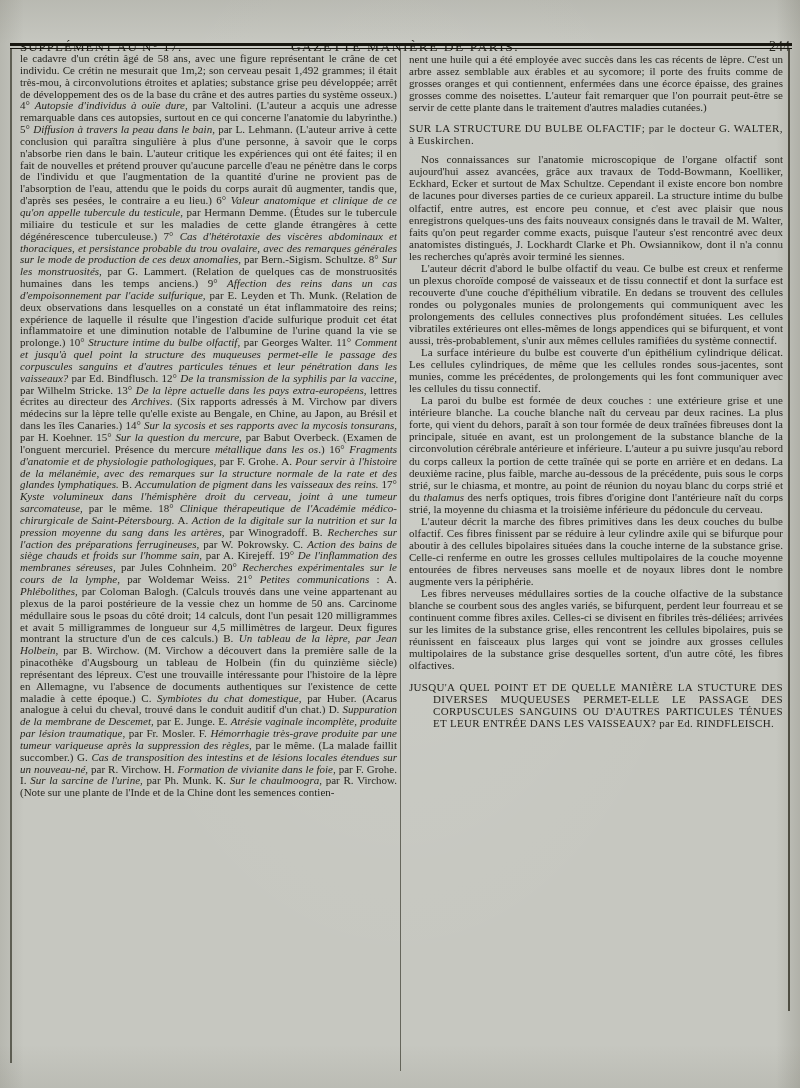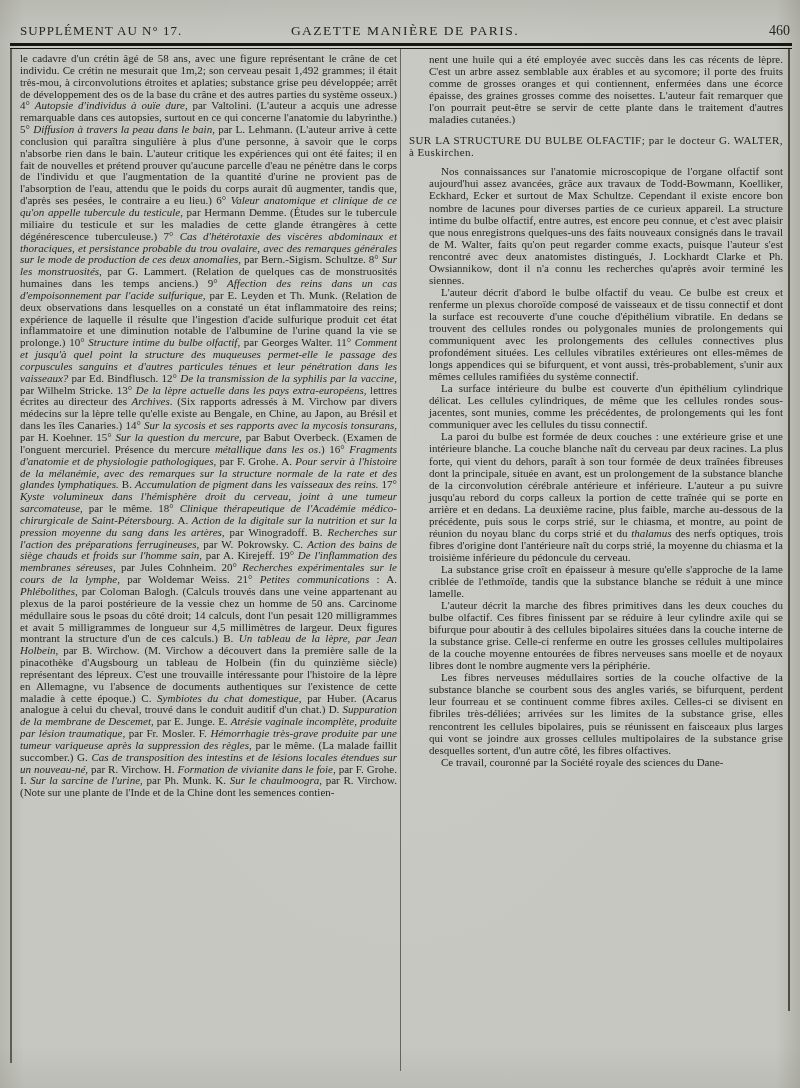--- a/index.html
+++ b/index.html
@@ -7,82 +7,81 @@
     width:800px;height:1088px;position:relative;overflow:hidden;
     background-color:#c6c7c0;
     background-image:
       radial-gradient(ellipse at 50% 40%, rgba(255,255,255,0.10), rgba(0,0,0,0.0) 60%),
       linear-gradient(90deg, rgba(90,88,75,0.14) 0%, rgba(0,0,0,0) 3%, rgba(0,0,0,0) 97%, rgba(90,88,75,0.20) 100%),
       linear-gradient(0deg, rgba(90,88,75,0.10) 0%, rgba(0,0,0,0) 4%, rgba(0,0,0,0) 96%, rgba(90,88,75,0.12) 100%);
     font-family:"Liberation Serif","DejaVu Serif",serif;
     color:#26251e;
   }
   .header-row{
-    position:absolute;top:23px;left:20px;right:10px;
+    position:absolute;top:39px;left:20px;right:10px;
     display:flex;justify-content:space-between;align-items:baseline;
   }
   .header-left{font-size:13px;letter-spacing:1px;}
   .header-center{font-size:13.5px;letter-spacing:1.5px;position:absolute;left:50%;transform:translateX(-50%);}
   .header-right{font-size:14px;}
   .header-rule{
     position:absolute;top:43px;left:10px;right:8px;height:2px;
     border-top:3px solid #17160f;border-bottom:1px solid #17160f;
   }
   .vrule{position:absolute;background:#4e4d42;}
   .vrule-left{left:10px;top:49px;width:2px;height:1014px;opacity:.85;}
   .vrule-center{left:400px;top:49px;width:1px;height:1022px;opacity:.8;}
   .vrule-right{left:788px;top:49px;width:2px;height:962px;}
   .col{position:absolute;top:53px;height:1030px;overflow:hidden;}
   .col-left{left:20px;width:377px;}
   .col-right{left:409px;width:374px;}
   .col p{
     margin:0;font-size:11px;line-height:11.85px;
     text-align:justify;text-justify:inter-word;
   }
-  .col-right p{line-height:12.05px;margin-left:20px;}
+  .col-right p{line-height:12.05px;}
   p.indent{text-indent:12px;}
   .article-heading{
     margin:9px 0 7px 0 !important;
     text-align:center;text-indent:0 !important;
     font-size:10.6px;line-height:13px;letter-spacing:0.4px;
   }
   .article-heading-hanging{
     margin:10px 0 8px 0 !important;
     text-align:justify !important;
     font-size:9.9px;line-height:12.8px;letter-spacing:0.3px;
     padding-left:24px;text-indent:-24px;
   }
   i{font-style:italic;}
 </style>
 </head>
 <body>
 
 <div class="header-row">
   <span class="header-left">SUPPLÉMENT AU N° 17.</span>
   <span class="header-center">GAZETTE MANIÈRE DE PARIS.</span>
-  <span class="header-right">460</span>
+  <span class="header-right">244</span>
 </div>
 <div class="header-rule"></div>
 
 <div class="vrule vrule-left"></div>
 <div class="vrule vrule-center"></div>
 <div class="vrule vrule-right"></div>
 
 <div class="col col-left">
   <p>le cadavre d'un crétin âgé de 58 ans, avec une figure représentant le crâne de cet individu. Ce crétin ne mesurait que 1m,2; son cerveau pesait 1,492 grammes; il était très-mou, à circonvolutions étroites et aplaties; substance grise peu développée; arrêt de développement des os de la base du crâne et des autres parties du système osseux.) 4° <i>Autopsie d'individus à ouïe dure</i>, par Valtolini. (L'auteur a acquis une adresse remarquable dans ces autopsies, surtout en ce qui concerne l'anatomie du labyrinthe.) 5° <i>Diffusion à travers la peau dans le bain</i>, par L. Lehmann. (L'auteur arrive à cette conclusion qui paraîtra singulière à plus d'une personne, à savoir que le corps n'absorbe rien dans le bain. L'auteur critique les expériences qui ont été faites; il en fait de nouvelles et prétend prouver qu'aucune parcelle d'eau ne pénètre dans le corps de l'individu et que l'augmentation de la quantité d'urine ne provient pas de l'absorption de l'eau, attendu que le poids du corps aurait dû augmenter, tandis que, d'après ses pesées, le contraire a eu lieu.) 6° <i>Valeur anatomique et clinique de ce qu'on appelle tubercule du testicule</i>, par Hermann Demme. (Études sur le tubercule miliaire du testicule et sur les maladies de cette glande étrangères à cette dégénérescence tuberculeuse.) 7° <i>Cas d'hétérotaxie des viscères abdominaux et thoraciques, et persistance probable du trou ovalaire, avec des remarques générales sur le mode de production de ces deux anomalies</i>, par Bern.-Sigism. Schultze. 8° <i>Sur les monstruosités</i>, par G. Lammert. (Relation de quelques cas de monstruosités humaines dans les temps anciens.) 9° <i>Affection des reins dans un cas d'empoisonnement par l'acide sulfurique</i>, par E. Leyden et Th. Munk. (Relation de deux observations dans lesquelles on a constaté un état inflammatoire des reins; expérience de laquelle il résulte que l'ingestion d'acide sulfurique produit cet état inflammatoire et une diminution notable de l'albumine de l'urine quand la vie se prolonge.) 10° <i>Structure intime du bulbe olfactif</i>, par Georges Walter. 11° <i>Comment et jusqu'à quel point la structure des muqueuses permet-elle le passage des corpuscules sanguins et d'autres particules ténues et leur pénétration dans les vaisseaux?</i> par Ed. Bindflusch. 12° <i>De la transmission de la syphilis par la vaccine</i>, par Wilhelm Stricke. 13° <i>De la lèpre actuelle dans les pays extra-européens</i>, lettres écrites au directeur des <i>Archives</i>. (Six rapports adressés à M. Virchow par divers médecins sur la lèpre telle qu'elle existe au Bengale, en Chine, au Japon, au Brésil et dans les îles Canaries.) 14° <i>Sur la sycosis et ses rapports avec la mycosis tonsurans</i>, par H. Koehner. 15° <i>Sur la question du mercure</i>, par Babut Overbeck. (Examen de l'onguent mercuriel. Présence du mercure <i>métallique dans les os</i>.) 16° <i>Fragments d'anatomie et de physiologie pathologiques</i>, par F. Grohe. A. <i>Pour servir à l'histoire de la mélanémie, avec des remarques sur la structure normale de la rate et des glandes lymphatiques.</i> B. <i>Accumulation de pigment dans les vaisseaux des reins.</i> 17° <i>Kyste volumineux dans l'hémisphère droit du cerveau, joint à une tumeur sarcomateuse</i>, par le même. 18° <i>Clinique thérapeutique de l'Académie médico-chirurgicale de Saint-Pétersbourg.</i> A. <i>Action de la digitale sur la nutrition et sur la pression moyenne du sang dans les artères</i>, par Winogradoff. B. <i>Recherches sur l'action des préparations ferrugineuses</i>, par W. Pokrowsky. C. <i>Action des bains de siège chauds et froids sur l'homme sain</i>, par A. Kirejeff. 19° <i>De l'inflammation des membranes séreuses</i>, par Jules Cohnheim. 20° <i>Recherches expérimentales sur le cours de la lymphe</i>, par Woldemar Weiss. 21° <i>Petites communications</i> : A. <i>Phlébolithes</i>, par Coloman Balogh. (Calculs trouvés dans une veine appartenant au plexus de la paroi postérieure de la vessie chez un homme de 50 ans. Carcinome médullaire sous le psoas du côté droit; 14 calculs, dont l'un pesait 120 milligrammes et avait 5 milligrammes de longueur sur 4,5 millimètres de largeur. Deux figures montrant la structure d'un de ces calculs.) B. <i>Un tableau de la lèpre, par Jean Holbein</i>, par B. Wirchow. (M. Virchow a découvert dans la première salle de la pinacothèke d'Augsbourg un tableau de Holbein (fin du quinzième siècle) représentant des lépreux. C'est une trouvaille intéressante pour l'histoire de la lèpre en Allemagne, vu l'absence de documents authentiques sur l'existence de cette maladie à cette époque.) C. <i>Symbiotes du chat domestique</i>, par Huber. (Acarus analogue à celui du cheval, trouvé dans le conduit auditif d'un chat.) D. <i>Suppuration de la membrane de Descemet</i>, par E. Junge. E. <i>Atrésie vaginale incomplète, produite par lésion traumatique</i>, par Fr. Mosler. F. <i>Hémorrhagie très-grave produite par une tumeur variqueuse après la suppression des règles</i>, par le même. (La malade faillit succomber.) G. <i>Cas de transposition des intestins et de lésions locales étendues sur un nouveau-né</i>, par R. Virchow. H. <i>Formation de vivianite dans le foie</i>, par F. Grohe. I. <i>Sur la sarcine de l'urine</i>, par Ph. Munk. K. <i>Sur le chaulmoogra</i>, par R. Virchow. (Note sur une plante de l'Inde et de la Chine dont les semences contien-</p>
 </div>
 
 <div class="col col-right">
   <p>nent une huile qui a été employée avec succès dans les cas récents de lèpre. C'est un arbre assez semblable aux érables et au sycomore; il porte des fruits comme de grosses oranges et qui contiennent, enfermées dans une écorce épaisse, des graines grosses comme des noisettes. L'auteur fait remarquer que l'on pourrait peut-être se servir de cette plante dans le traitement d'autres maladies cutanées.)</p>
 
   <p class="article-heading">SUR LA STRUCTURE DU BULBE OLFACTIF; par le docteur G. WALTER, à Euskirchen.</p>
 
   <p class="indent">Nos connaissances sur l'anatomie microscopique de l'organe olfactif sont aujourd'hui assez avancées, grâce aux travaux de Todd-Bowmann, Koelliker, Eckhard, Ecker et surtout de Max Schultze. Cependant il existe encore bon nombre de lacunes pour diverses parties de ce curieux appareil. La structure intime du bulbe olfactif, entre autres, est encore peu connue, et c'est avec plaisir que nous enregistrons quelques-uns des faits nouveaux consignés dans le travail de M. Walter, faits qu'on peut regarder comme exacts, puisque l'auteur s'est rencontré avec deux anatomistes distingués, J. Lockhardt Clarke et Ph. Owsiannikow, dont il n'a connu les recherches qu'après avoir terminé les siennes.</p>
   <p class="indent">L'auteur décrit d'abord le bulbe olfactif du veau. Ce bulbe est creux et renferme un plexus choroïde composé de vaisseaux et de tissu connectif et dont la surface est recouverte d'une couche d'épithélium vibratile. En dedans se trouvent des cellules rondes ou polygonales munies de prolongements qui communiquent avec les prolongements des cellules connectives plus profondément situées. Les cellules vibratiles extérieures ont elles-mêmes de longs appendices qui se bifurquent, et vont aussi, très-probablement, s'unir aux mêmes cellules ramifiées du système connectif.</p>
   <p class="indent">La surface intérieure du bulbe est couverte d'un épithélium cylindrique délicat. Les cellules cylindriques, de même que les cellules rondes sous-jacentes, sont munies, comme les précédentes, de prolongements qui les font communiquer avec les cellules du tissu connectif.</p>
   <p class="indent">La paroi du bulbe est formée de deux couches : une extérieure grise et une intérieure blanche. La couche blanche naît du cerveau par deux racines. La plus forte, qui vient du dehors, paraît à son tour formée de deux traînées fibreuses dont la principale, située en avant, est un prolongement de la substance blanche de la circonvolution cérébrale antérieure et inférieure. L'auteur a pu suivre jusqu'au rebord du corps calleux la portion de cette traînée qui se porte en arrière et en dedans. La deuxième racine, plus faible, marche au-dessous de la précédente, puis sous le corps strié, sur le chiasma, et montre, au point de réunion du noyau blanc du corps strié et du <i>thalamus</i> des nerfs optiques, trois fibres d'origine dont l'antérieure naît du corps strié, la moyenne du chiasma et la troisième inférieure du pédoncule du cerveau.</p>
-  <p class="indent">La substance grise croît en épaisseur à mesure qu'elle s'approche de la lame criblée de l'ethmoïde, tandis que la substance blanche se réduit à une mince lamelle.</p>
   <p class="indent">L'auteur décrit la marche des fibres primitives dans les deux couches du bulbe olfactif. Ces fibres finissent par se réduire à leur cylindre axile qui se bifurque pour aboutir à des cellules bipolaires situées dans la couche interne de la substance grise. Celle-ci renferme en outre les grosses cellules multipolaires de la couche moyenne entourées de fibres nerveuses sans moelle et de noyaux libres dont le nombre augmente vers la périphérie.</p>
   <p class="indent">Les fibres nerveuses médullaires sorties de la couche olfactive de la substance blanche se courbent sous des angles variés, se bifurquent, perdent leur fourreau et se continuent comme fibres axiles. Celles-ci se divisent en fibriles très-déliées; arrivées sur les limites de la substance grise, elles rencontrent les cellules bipolaires, puis se réunissent en faisceaux plus larges qui vont se joindre aux grosses cellules multipolaires de la substance grise desquelles sortent, d'un autre côté, les fibres olfactives.</p>
 
+  <p class="article-heading-hanging">JUSQU'A QUEL POINT ET DE QUELLE MANIÈRE LA STUCTURE DES DIVERSES MUQUEUSES PERMET-ELLE LE PASSAGE DES CORPUSCULES SANGUINS OU D'AUTRES PARTICULES TÉNUES ET LEUR ENTRÉE DANS LES VAISSEAUX? par Ed. RINDFLEISCH.</p>
 
-  <p class="indent">Ce travail, couronné par la Société royale des sciences du Dane-</p>
 </div>
 
 </body></html>

